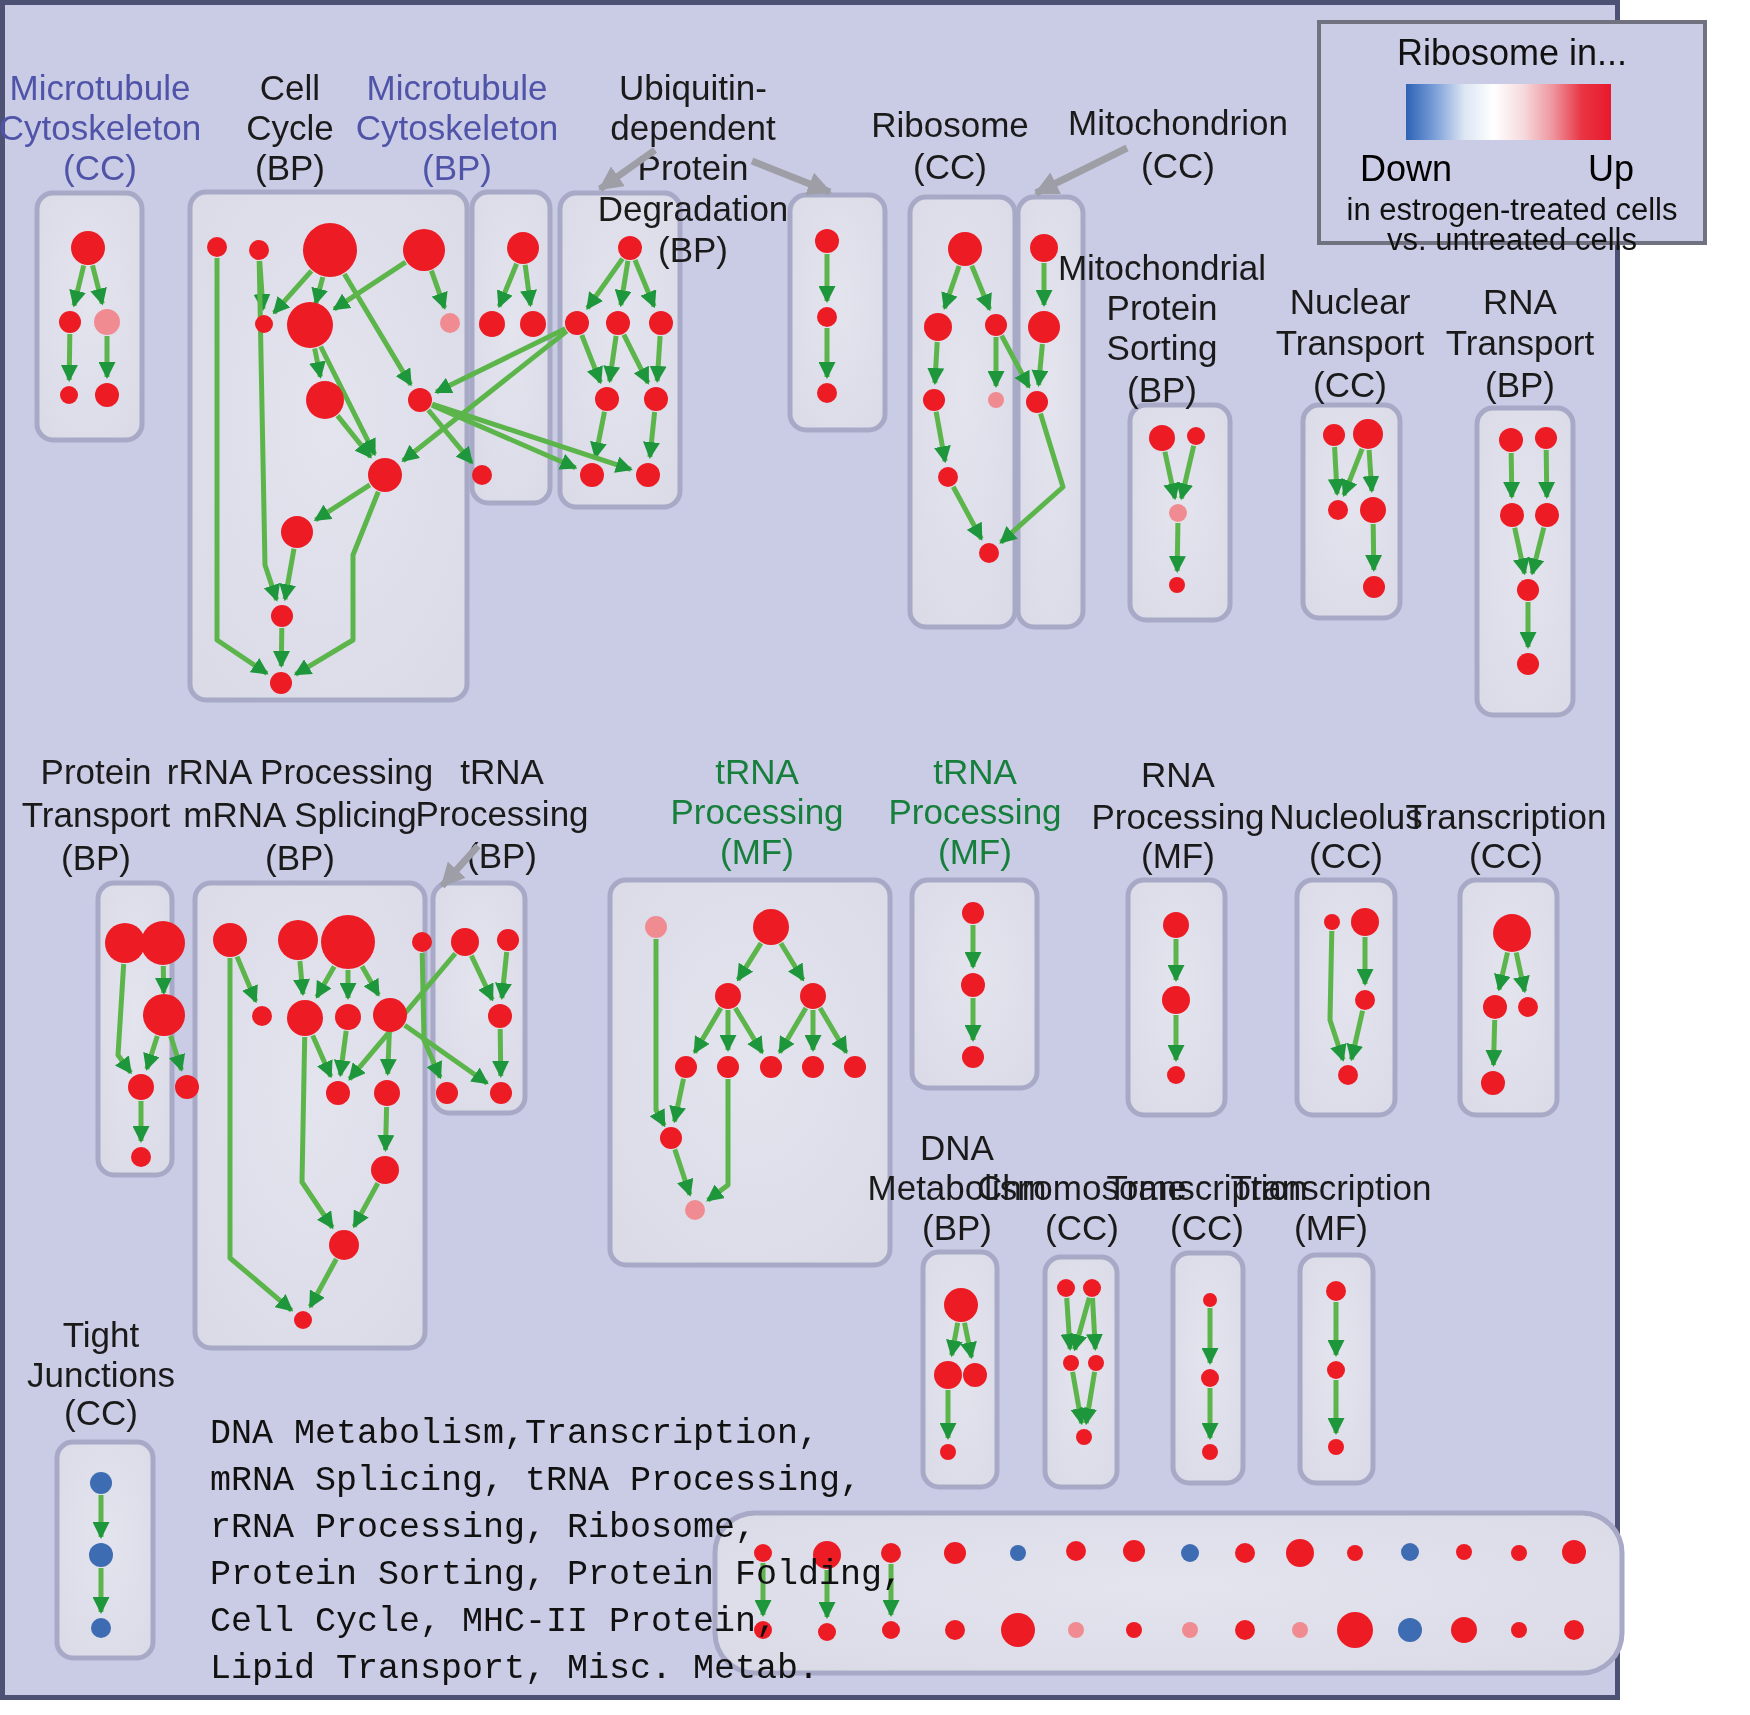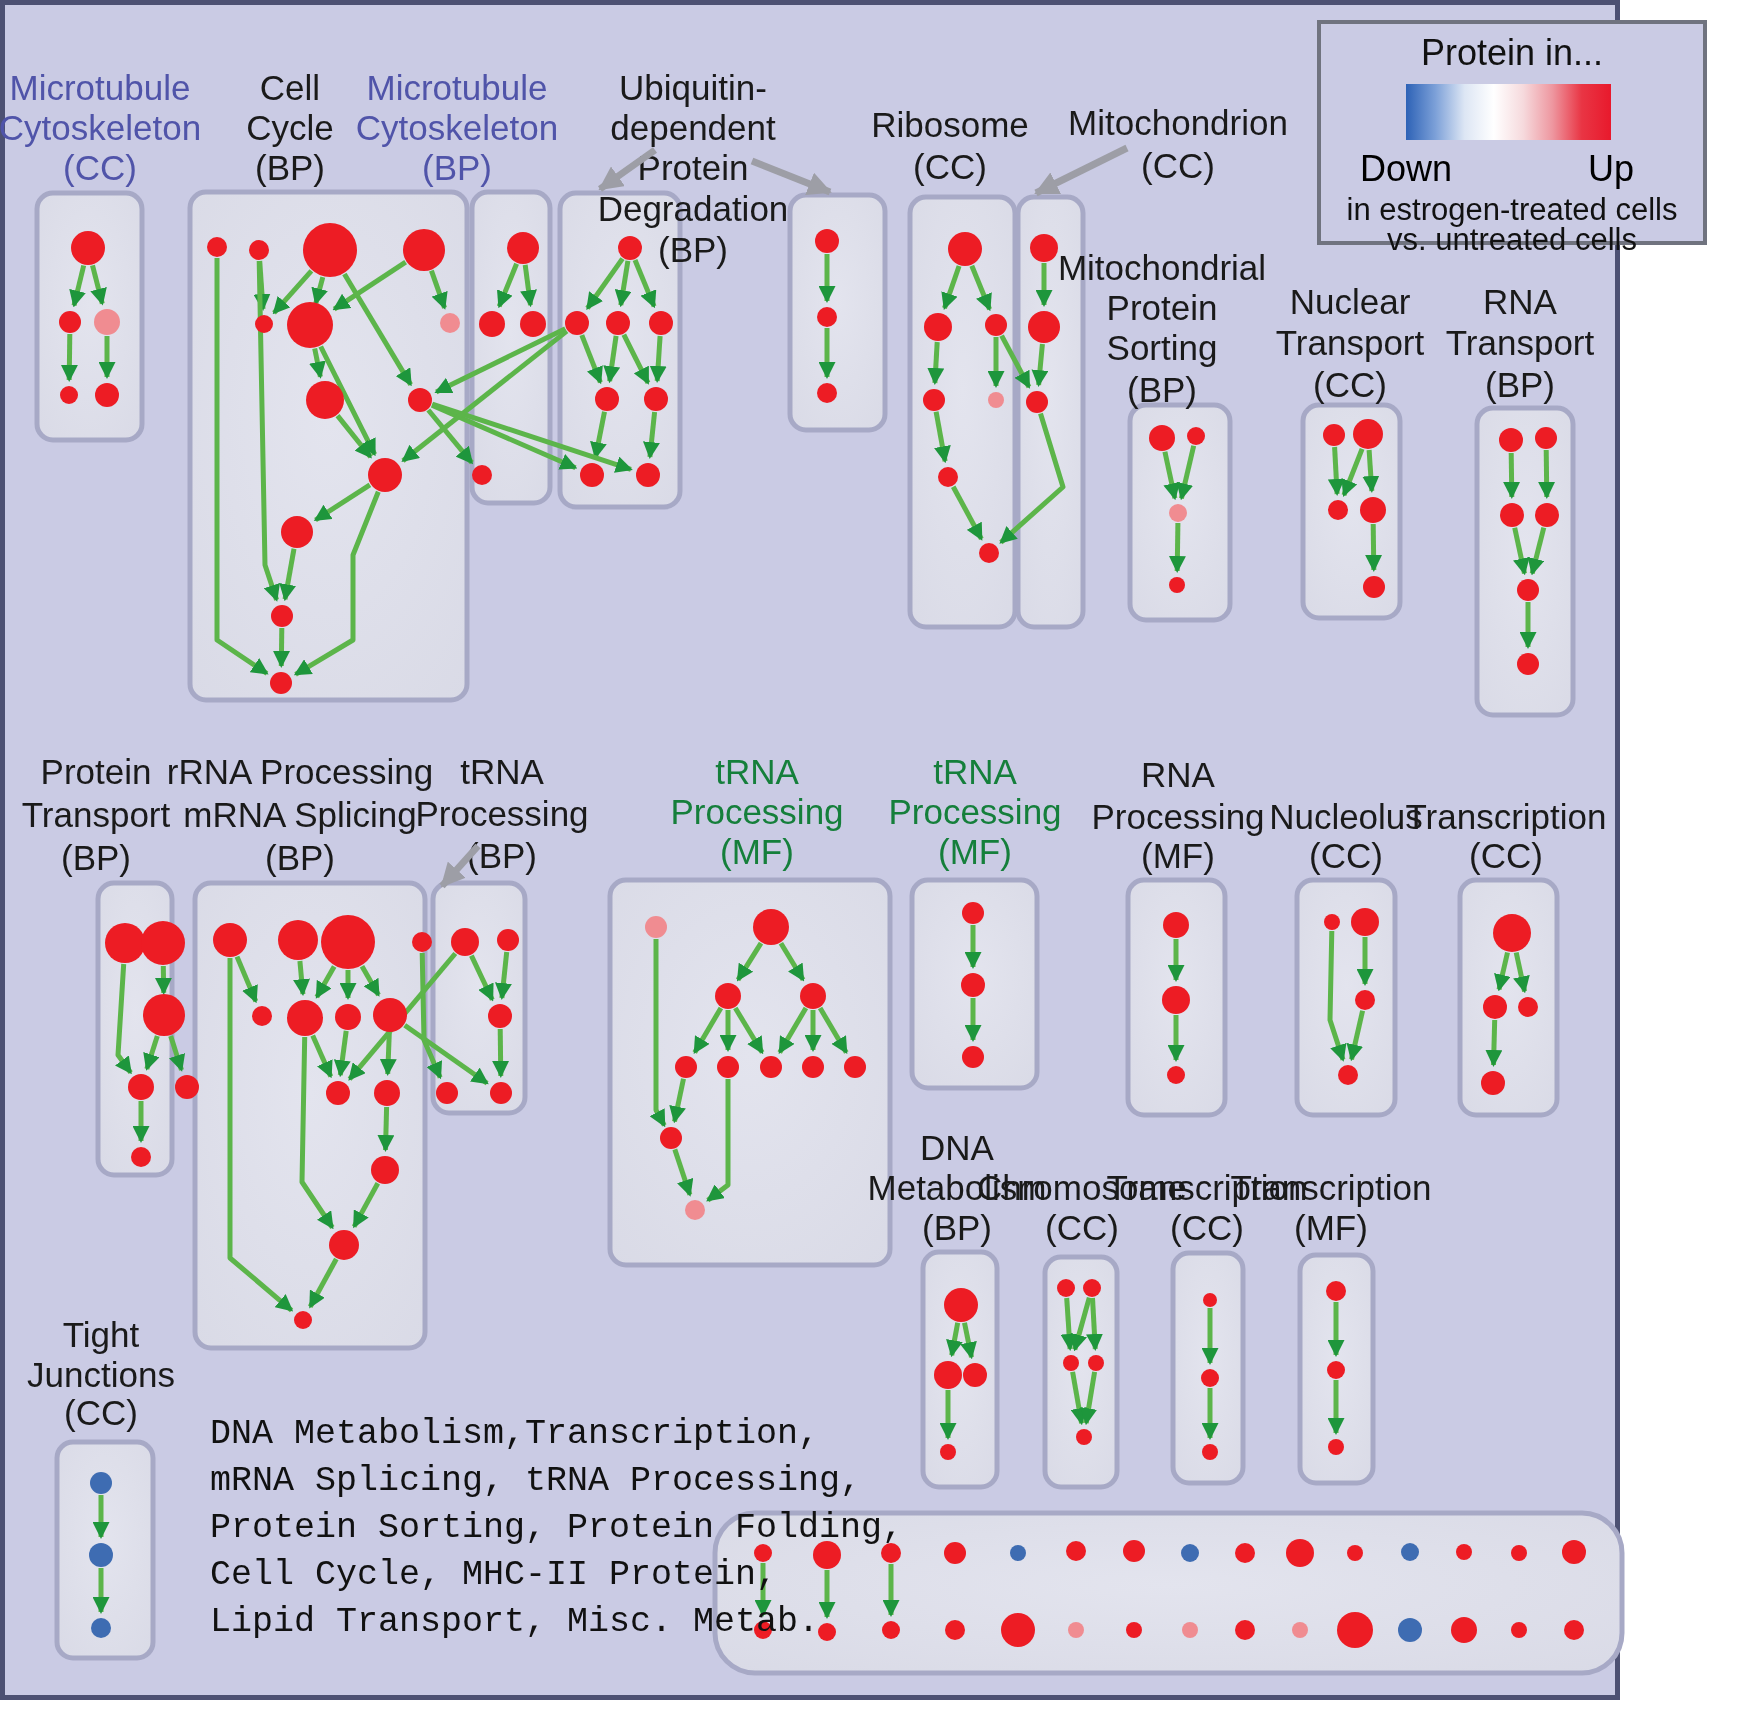--- a/index.html
+++ b/index.html
@@ -407,29 +407,30 @@
         </g>
         <g>
           <line x1="655" y1="150" x2="600" y2="189" stroke="#9d9ea6" stroke-width="7" marker-end="url(#arrGray)"></line>
           <line x1="752" y1="161" x2="830" y2="192" stroke="#9d9ea6" stroke-width="7" marker-end="url(#arrGray)"></line>
           <line x1="1127" y1="148" x2="1036" y2="193" stroke="#9d9ea6" stroke-width="7" marker-end="url(#arrGray)"></line>
           <line x1="478" y1="846" x2="442" y2="886" stroke="#9d9ea6" stroke-width="7" marker-end="url(#arrGray)"></line>
         </g>
       </svg>
 
     <div class="legend" id="legend" style="left: 1312px; top: 15px; width: 390px; height: 225px;">
-      <div class="ttl">Protein in...</div>
+      <div class="ttl">Ribosome in...</div>
       <div class="bar" id="legendbar" style="left: 85px; top: 60px; width: 205px; height: 56px;"></div>
       <div class="dn" id="legdn" style="left: 85px; top: 124px;">Down</div>
       <div class="up" id="legup" style="left: 290px; top: 124px;">Up</div>
       <div class="sub" id="legl1" style="top: 168px;">in estrogen-treated cells</div>
       <div class="sub" id="legl2" style="top: 198px;">vs. untreated cells</div>
     </div>
 
     <div class="annotation" id="annot" style="left: 205px; top: 1406px;">
       <div>DNA Metabolism,Transcription,</div>
       <div>mRNA Splicing, tRNA Processing,</div>
+      <div>rRNA Processing, Ribosome,</div>
       <div>Protein Sorting, Protein Folding,</div>
       <div>Cell Cycle, MHC-II Protein,</div>
       <div>Lipid Transport, Misc. Metab.</div>
     </div>
   </div>
 </div>
 
 </body></html>

